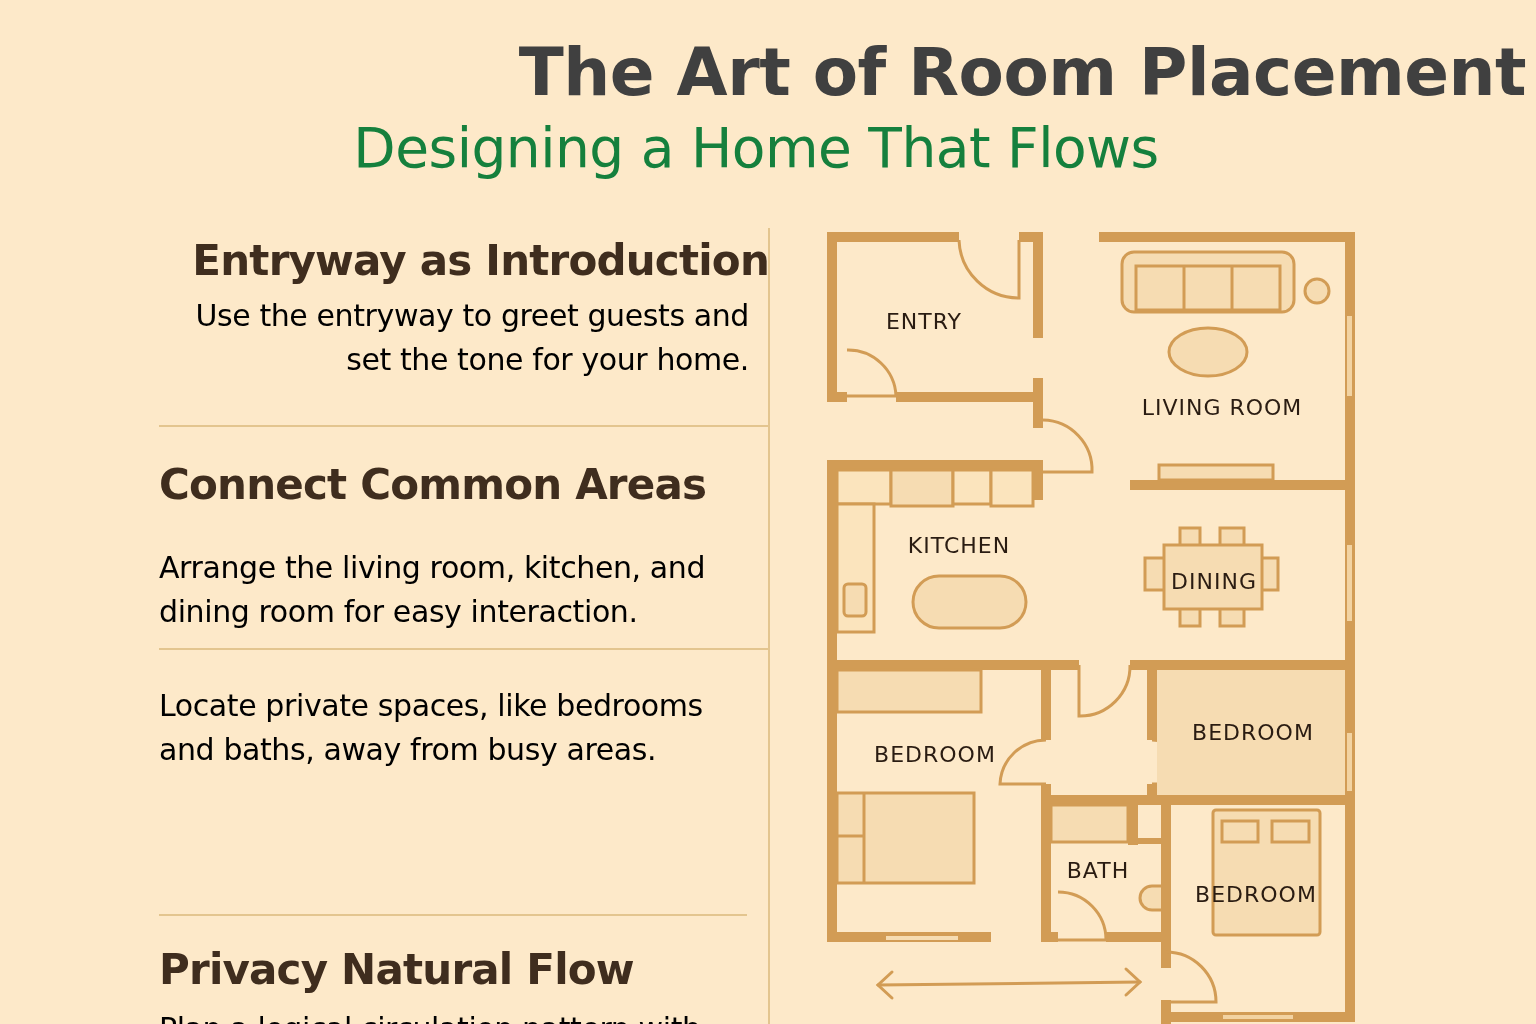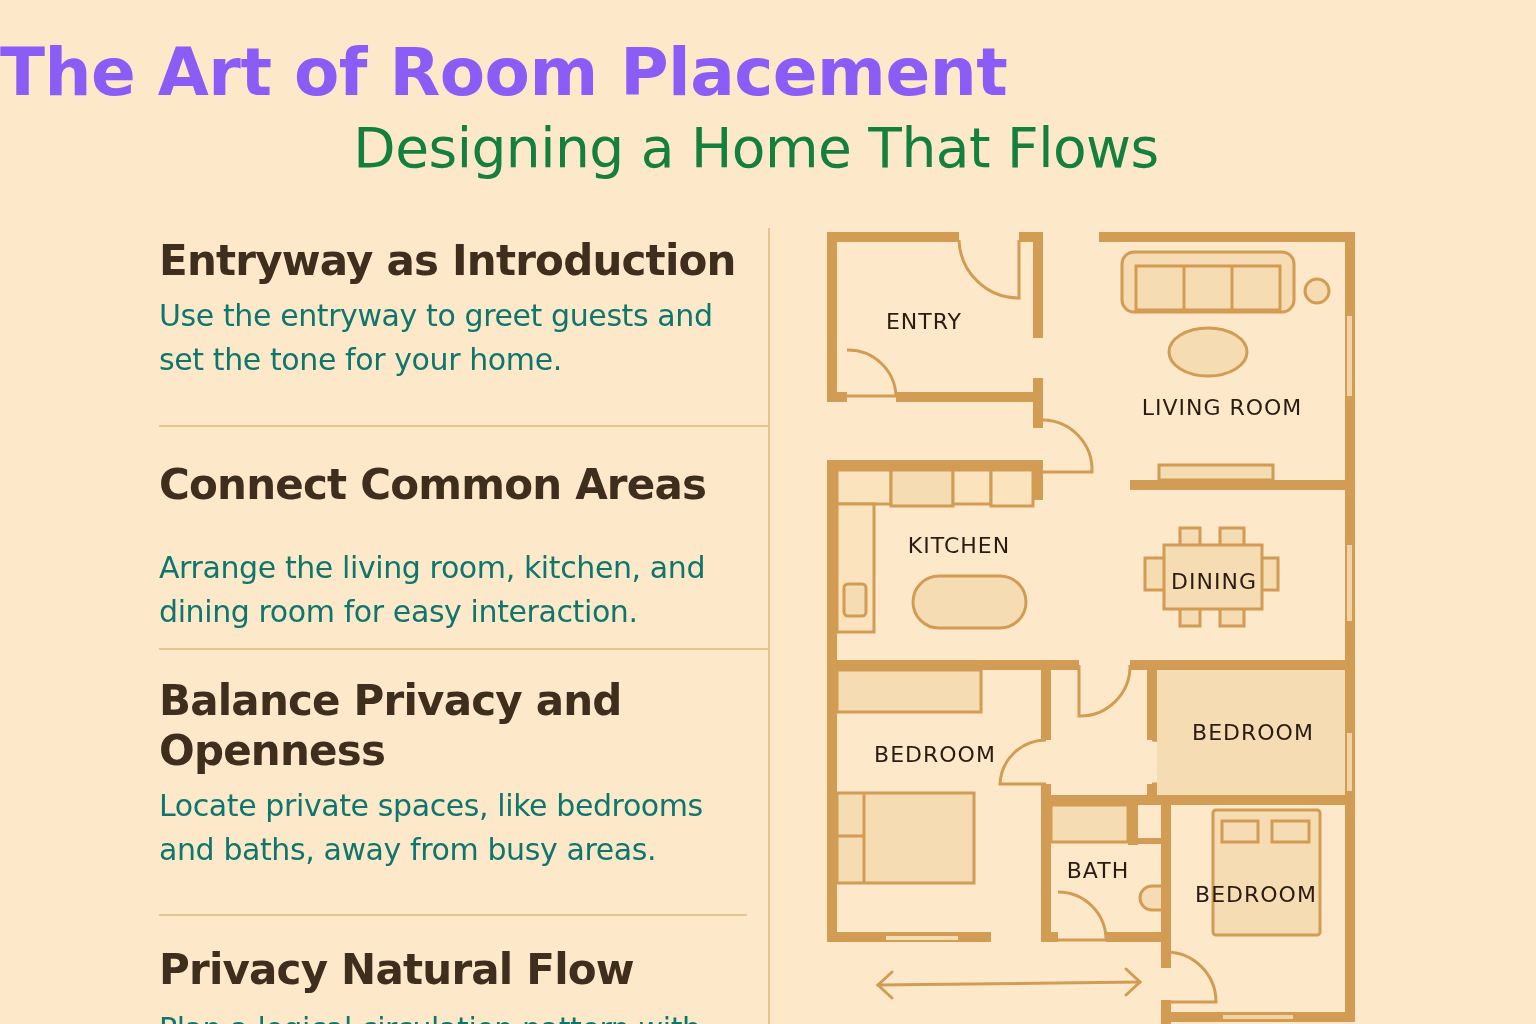--- a/index.html
+++ b/index.html
@@ -4,69 +4,68 @@
 <style>
   html, body { margin:0; padding:0; }
   body {
     width:1536px; height:1024px; overflow:hidden;
     background:#fde9c9;
     font-family:"DejaVu Sans", "Liberation Sans", sans-serif;
     color:#3a2a1c;
     position:relative;
   }
   .title {
-    position:absolute; left:0; top:34px; width:1526px; text-align:left;
-    font-size:66px; font-weight:bold; letter-spacing:-0.5px; color:#8b5cf6;
+    position:absolute; left:0; top:34px; width:1526px; text-align:right;
+    font-size:66px; font-weight:bold; letter-spacing:-0.5px; color:#404040;
     font-family:"DejaVu Sans", sans-serif;
   }
   .subtitle {
     position:absolute; left:0; top:116px; width:1512px; text-align:center;
     font-size:55px; font-weight:normal; color:#15803d; letter-spacing:-0.5px;
     font-family:"DejaVu Sans", sans-serif;
   }
   .vdivider {
     position:absolute; left:768px; top:228px; width:2px; height:800px;
     background:#e3c58f;
   }
   .section { position:absolute; left:159px; width:610px; }
   .section h2 {
     margin:0; font-size:42px; font-weight:bold; line-height:50px; color:#3f2d1e;
     letter-spacing:-0.8px;
   }
   .section p {
-    margin:8px 0 0 0; font-size:30px; line-height:44px; color:#0f766e; letter-spacing:-0.4px;
+    margin:8px 0 0 0; font-size:30px; line-height:44px; color:#000000; letter-spacing:-0.4px;
   }
   .hdivider { position:absolute; left:159px; height:2px; background:#e3c58f; }
   .plan { position:absolute; left:0; top:0; }
   .room-label {
     font-family:"DejaVu Sans", sans-serif; font-size:22px; fill:#2a1c12; letter-spacing:1px;
   }
 </style>
 </head>
 <body>
 
 <div class="title">The Art of Room Placement</div>
 <div class="subtitle">Designing a Home That Flows</div>
 
 <div class="vdivider"></div>
 
-<div class="section" style="top:236px;">
+<div class="section" style="top:236px;text-align:right;">
   <h2>Entryway as Introduction</h2>
   <p style="width:590px;">Use the entryway to greet guests and set the tone for your home.</p>
 </div>
 <div class="hdivider" style="top:425px; width:610px;"></div>
 
 <div class="section" style="top:460px;">
   <h2>Connect Common Areas</h2>
   <p style="width:580px;margin-top:36px;">Arrange the living room, kitchen, and dining room for easy interaction.</p>
 </div>
 <div class="hdivider" style="top:648px; width:610px;"></div>
 
 <div class="section" style="top:676px;">
-  <h2 style="width:470px;">Balance Privacy and Openness</h2>
   <p style="width:580px;">Locate private spaces, like bedrooms and baths, away from busy areas.</p>
 </div>
 <div class="hdivider" style="top:914px; width:588px;"></div>
 
 <div class="section" style="top:945px;">
   <h2>Privacy Natural Flow</h2>
   <p style="margin-top:12px;">Plan a logical circulation pattern with</p>
 </div>
 
 <svg class="plan" width="1536" height="1024" viewBox="0 0 1536 1024">

